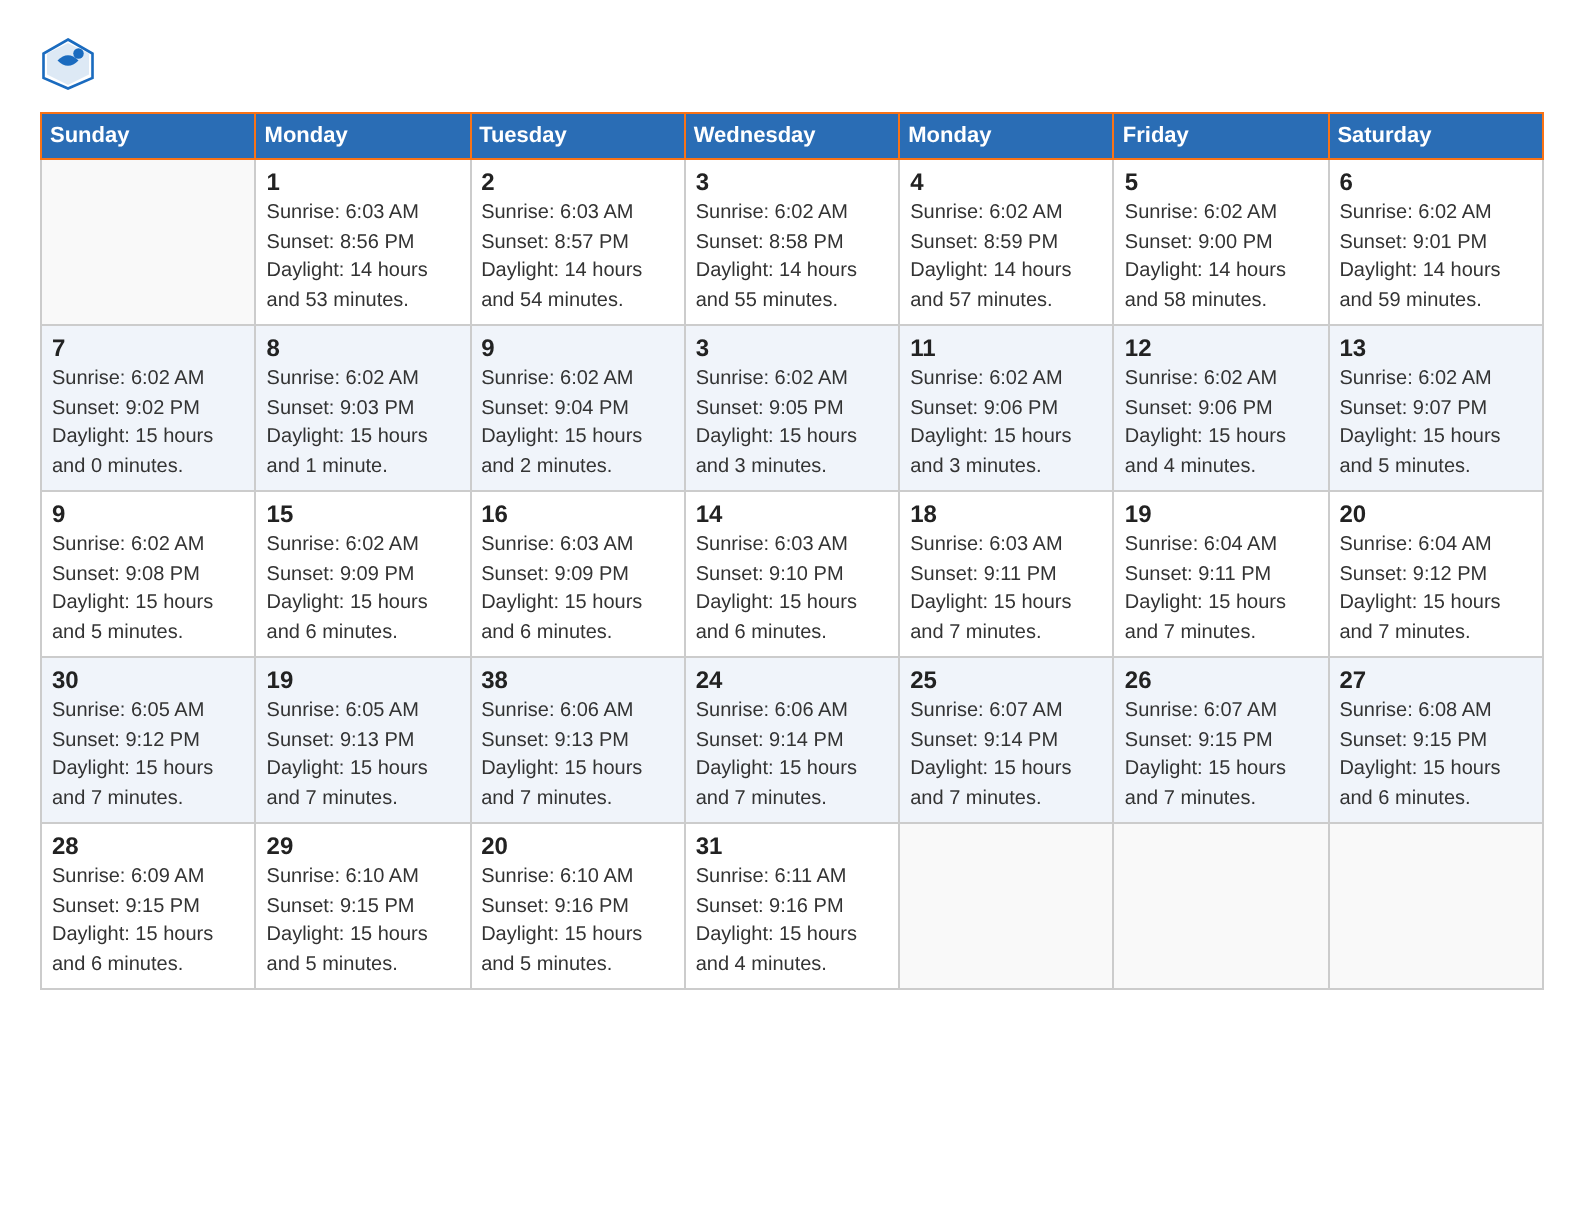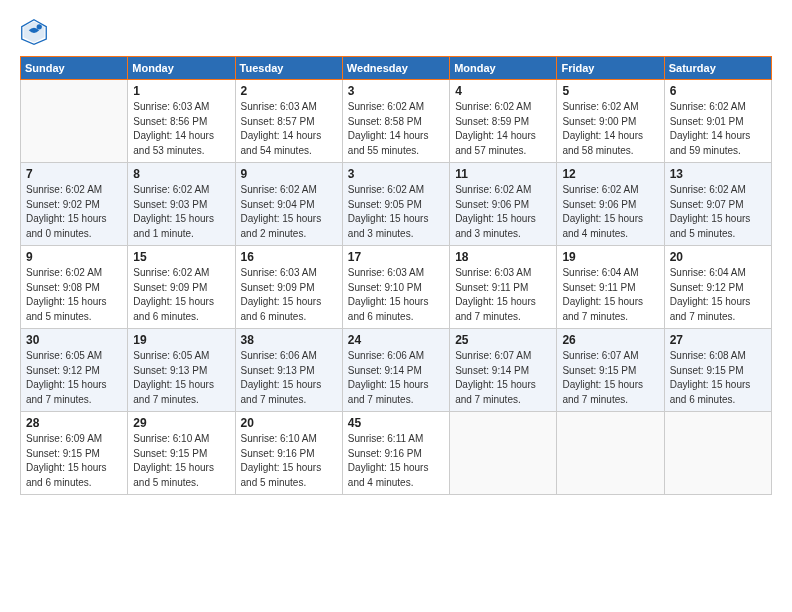--- a/index.html
+++ b/index.html
@@ -189,21 +189,21 @@
           </td>
           <td>
             <span class="day-num">15</span>
             <div class="day-info">Sunrise: 6:02 AM<br>Sunset: 9:09 PM<br>Daylight: 15 hours<br>and 6 minutes.</div>
           </td>
           <td>
             <span class="day-num">16</span>
             <div class="day-info">Sunrise: 6:03 AM<br>Sunset: 9:09 PM<br>Daylight: 15 hours<br>and 6 minutes.</div>
           </td>
           <td>
-            <span class="day-num">17</span>
+            <span class="day-num">14</span>
             <div class="day-info">Sunrise: 6:03 AM<br>Sunset: 9:10 PM<br>Daylight: 15 hours<br>and 6 minutes.</div>
           </td>
           <td>
             <span class="day-num">18</span>
             <div class="day-info">Sunrise: 6:03 AM<br>Sunset: 9:11 PM<br>Daylight: 15 hours<br>and 7 minutes.</div>
           </td>
           <td>
             <span class="day-num">19</span>
             <div class="day-info">Sunrise: 6:04 AM<br>Sunset: 9:11 PM<br>Daylight: 15 hours<br>and 7 minutes.</div>
           </td>
@@ -249,21 +249,21 @@
           </td>
           <td>
             <span class="day-num">29</span>
             <div class="day-info">Sunrise: 6:10 AM<br>Sunset: 9:15 PM<br>Daylight: 15 hours<br>and 5 minutes.</div>
           </td>
           <td>
             <span class="day-num">20</span>
             <div class="day-info">Sunrise: 6:10 AM<br>Sunset: 9:16 PM<br>Daylight: 15 hours<br>and 5 minutes.</div>
           </td>
           <td>
-            <span class="day-num">45</span>
+            <span class="day-num">31</span>
             <div class="day-info">Sunrise: 6:11 AM<br>Sunset: 9:16 PM<br>Daylight: 15 hours<br>and 4 minutes.</div>
           </td>
           <td class="empty"></td>
           <td class="empty"></td>
           <td class="empty"></td>
         </tr>
       </tbody>
   </table>
 </div>
 

